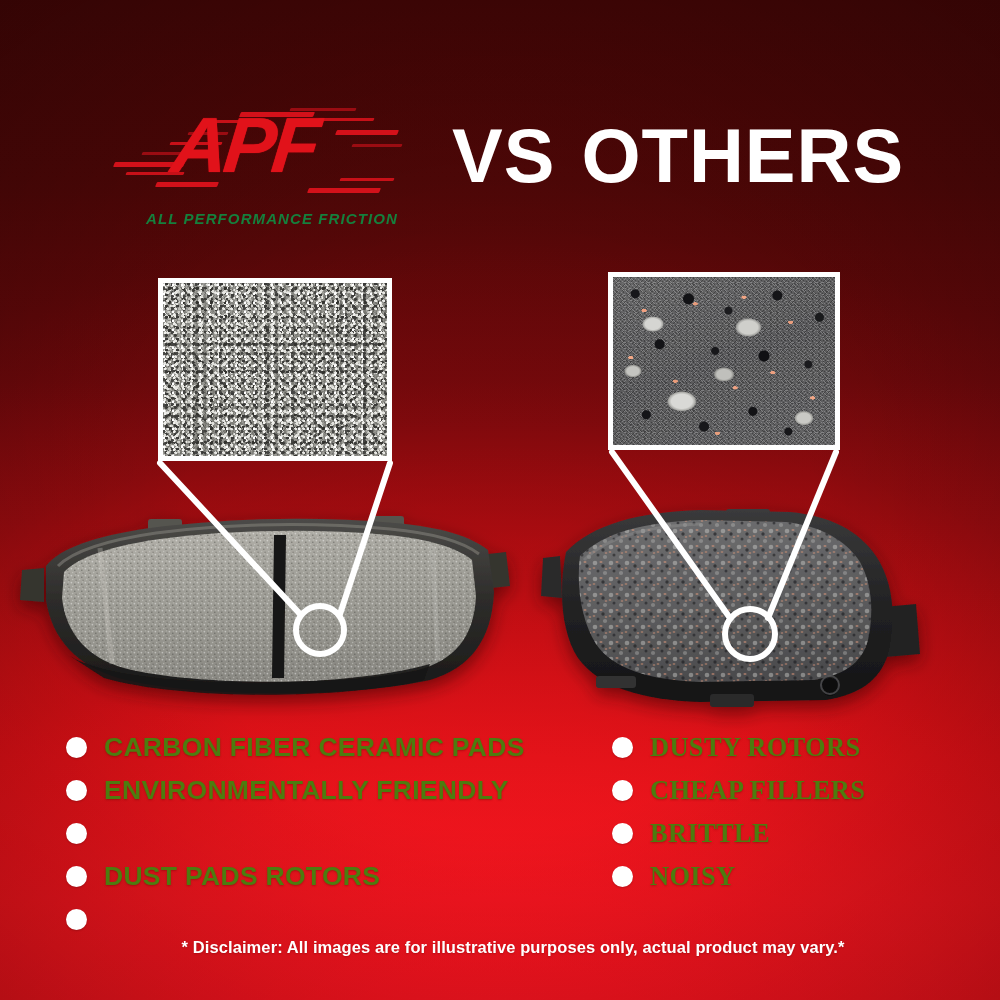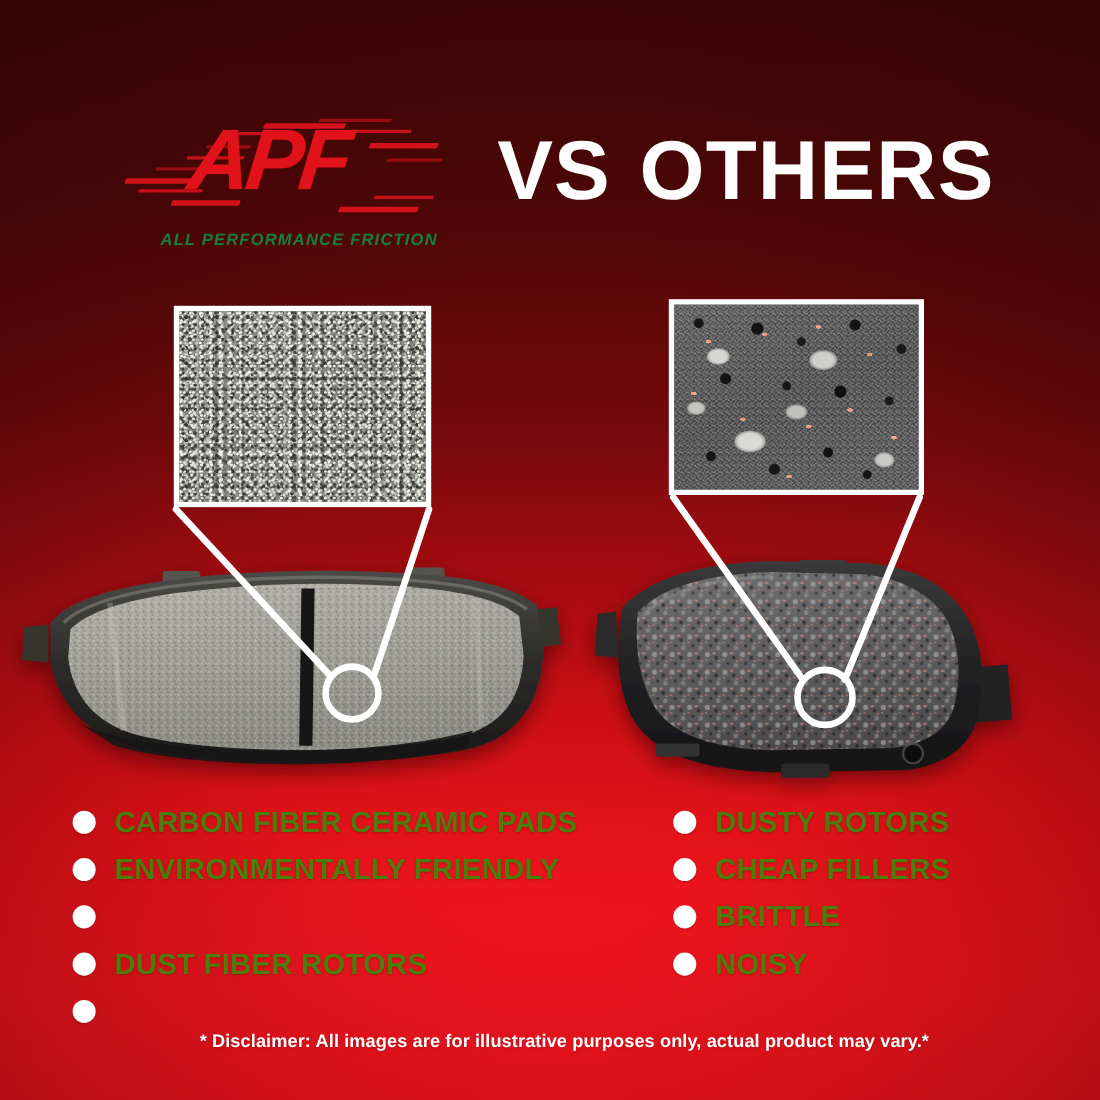--- a/index.html
+++ b/index.html
@@ -142,21 +142,21 @@
   .feat{display:flex;align-items:center;height:43px;}
   .dot{
     width:21px;height:21px;border-radius:50%;background:#fff;flex:0 0 auto;
     box-shadow:0 1px 2px rgba(0,0,0,.18);
   }
   .feat-label{
     margin-left:17px;color:#4d7c0f;font-weight:900;font-size:26.5px;
     letter-spacing:.3px;white-space:nowrap;
     text-shadow:0 1px 2px rgba(90,0,0,.35);
   }
-  .col-right .feat{height:43px;}
+  .col-right .feat{height:43px;font-family:Liberation Serif, serif;}
   .disclaimer{
     position:absolute;left:0;top:938px;width:1000px;text-align:center;
     color:#fff;font-size:16.5px;font-weight:700;letter-spacing:.1px;
     text-shadow:0 1px 2px rgba(90,0,0,.3);
     padding-left:13px;
   }
 </style>
 </head>
 <body>
 
@@ -337,21 +337,21 @@
     </div>
     <div class="feat">
       <span class="dot"></span>
       <span class="feat-label">ENVIRONMENTALLY FRIENDLY</span>
     </div>
     <div class="feat">
       <span class="dot"></span>
     </div>
     <div class="feat">
       <span class="dot"></span>
-      <span class="feat-label">DUST FIBER ROTORS</span>
+      <span class="feat-label">DUST PADS ROTORS</span>
     </div>
     <div class="feat">
       <span class="dot"></span>
     </div>
   </div>
 
   <div class="col col-right">
     <div class="feat">
       <span class="dot"></span>
       <span class="feat-label">DUSTY ROTORS</span>

